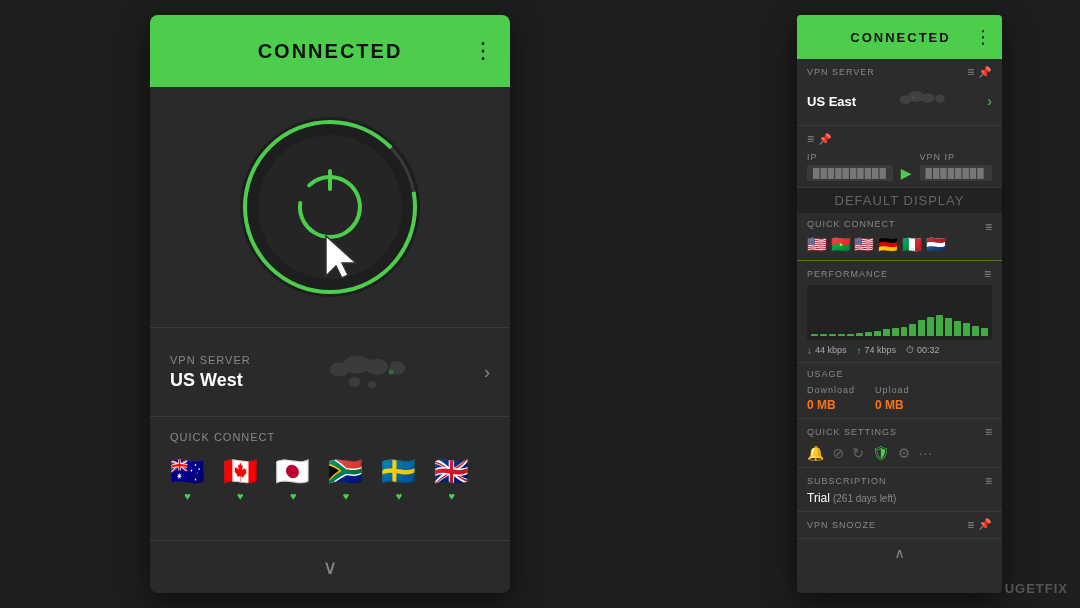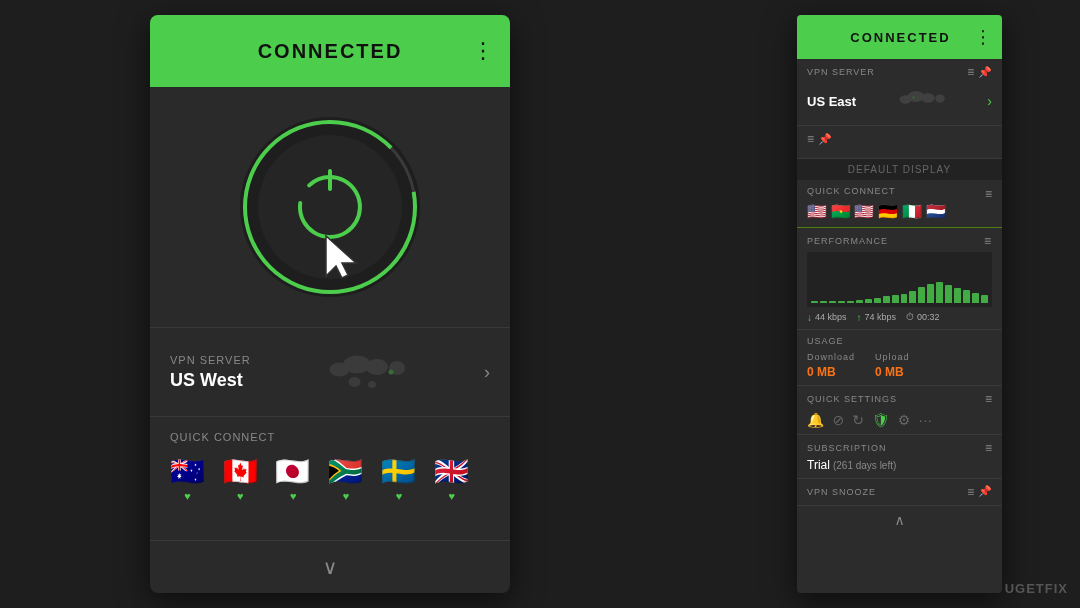--- a/index.html
+++ b/index.html
@@ -308,21 +308,21 @@
       color: #4cce4c;
       font-size: 14px;
       margin-top: 12px;
     }
 
     .default-display-bar {
       background: #222;
       text-align: center;
       padding: 5px;
       color: #666;
-      font-size: 10px;
+      font-size: 13px;
       letter-spacing: 1px;
     }
 
     .quick-connect-right {
       padding: 6px 10px;
     }
 
     .qc-label {
       color: #888;
       font-size: 9px;
@@ -624,20 +624,31 @@
       </svg>
       <span class="right-chevron">›</span>
     </div>
   </div>
 
   <div class="right-section">
     <div class="right-section-header" style="margin-bottom:6px">
       <div class="right-icons">
         <span class="icon-lines">≡</span>
         <span class="icon-pin">📌</span>
+      </div>
+    </div>
+    <div class="ip-section">
+      <div class="ip-group">
+        <div class="ip-label">IP</div>
+        <div class="ip-value">██████████</div>
+      </div>
+      <span class="ip-arrow">▶</span>
+      <div class="ip-group">
+        <div class="ip-label">VPN IP</div>
+        <div class="ip-value">████████</div>
       </div>
     </div>
   </div>
 
   <div class="default-display-bar">DEFAULT DISPLAY</div>
 
   <div class="quick-connect-right">
     <div style="display:flex;justify-content:space-between;align-items:center;">
       <span class="qc-label">QUICK CONNECT</span>
       <span class="icon-lines">≡</span>

